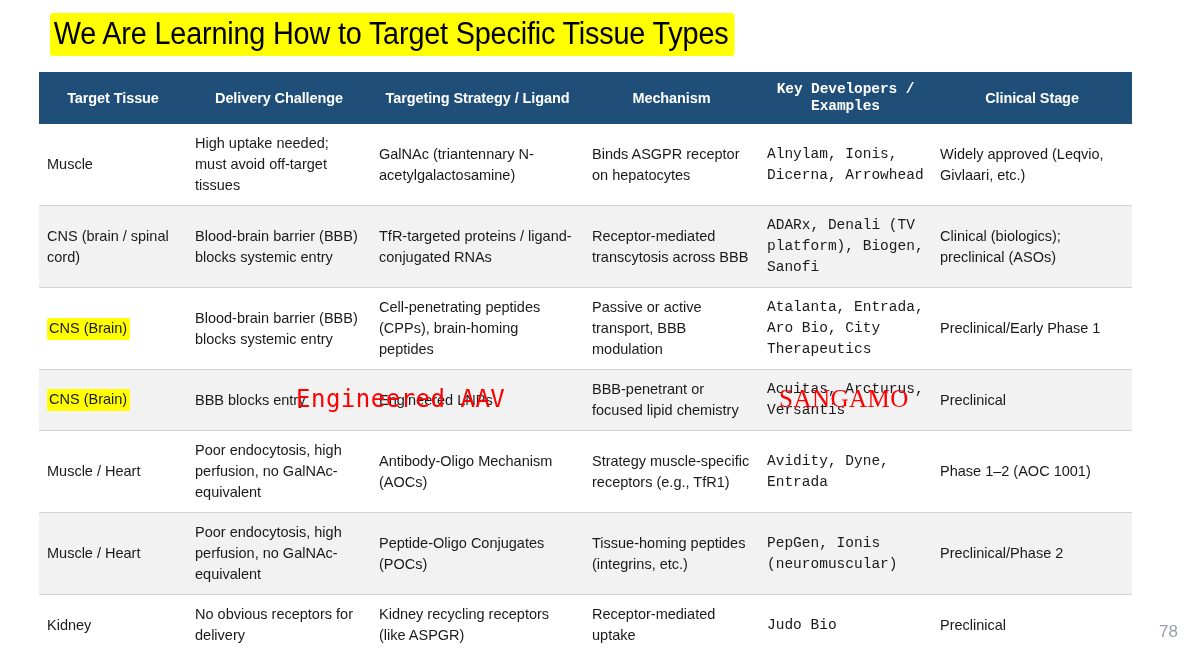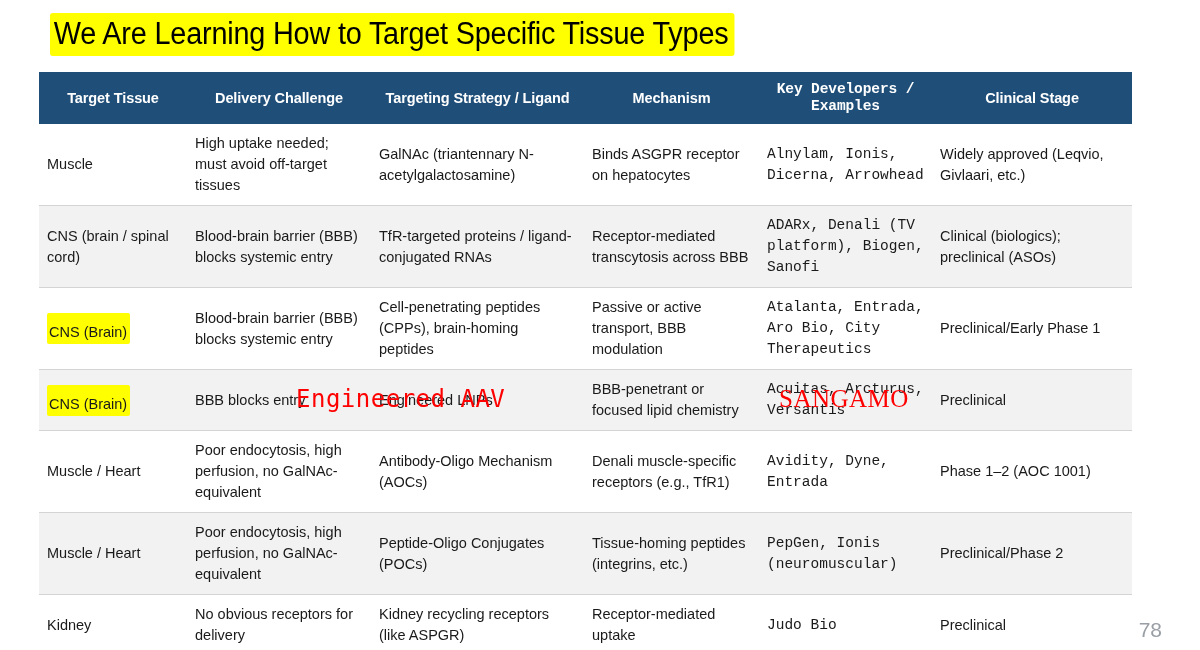--- a/index.html
+++ b/index.html
@@ -75,21 +75,21 @@
   
   .c0 { width: 148px; }
   .c1 { width: 184px; }
   .c2 { width: 213px; }
   .c3 { width: 175px; }
   .c4 { width: 173px; font-family: Liberation Mono, monospace; }
   .c5 { width: 200px; }
 
   .hlcell {
     background: #ffff00;
-    padding: 10px 3px 2px 2px;
+    padding: 1px 3px 2px 2px;
     border-radius: 2px;
     display: inline-block;
     line-height: 19px;
   }
 
   
   .annotation {
     position: absolute;
     color: #ff0000;
     white-space: nowrap;
@@ -107,24 +107,24 @@
     top: 385px;
     font-family: "Liberation Serif", serif;
     font-size: 25px;
     letter-spacing: 0.5px;
     text-align: right;
   }
 
   
   #page-number {
     position: absolute;
-    right: 38px;
+    right: 22px;
     bottom: 8px;
     color: #9a9fa6;
-    font-size: 21px;
+    font-size: 17px;
   }
 </style>
 </head>
 <body>
 
 <div id="slide-title">
   <span class="hl">We Are Learning How to Target Specific Tissue Types</span>
 </div>
 
 <table id="tissue-table">
@@ -168,21 +168,21 @@
         <td class="c1">BBB blocks entry</td>
         <td class="c2">Engineered LNPs</td>
         <td class="c3">BBB-penetrant or focused lipid chemistry</td>
         <td class="c4">Acuitas, Arcturus, Versantis</td>
         <td class="c5">Preclinical</td>
       </tr>
       <tr>
         <td class="c0">Muscle / Heart</td>
         <td class="c1">Poor endocytosis, high perfusion, no GalNAc-equivalent</td>
         <td class="c2">Antibody-Oligo Mechanism (AOCs)</td>
-        <td class="c3">Denali muscle-specific receptors (e.g., TfR1)</td>
+        <td class="c3">Strategy muscle-specific receptors (e.g., TfR1)</td>
         <td class="c4">Avidity, Dyne, Entrada</td>
         <td class="c5">Phase 1–2 (AOC 1001)</td>
       </tr>
       <tr class="alt">
         <td class="c0">Muscle / Heart</td>
         <td class="c1">Poor endocytosis, high perfusion, no GalNAc-equivalent</td>
         <td class="c2">Peptide-Oligo Conjugates (POCs)</td>
         <td class="c3">Tissue-homing peptides (integrins, etc.)</td>
         <td class="c4">PepGen, Ionis (neuromuscular)</td>
         <td class="c5">Preclinical/Phase 2</td>

